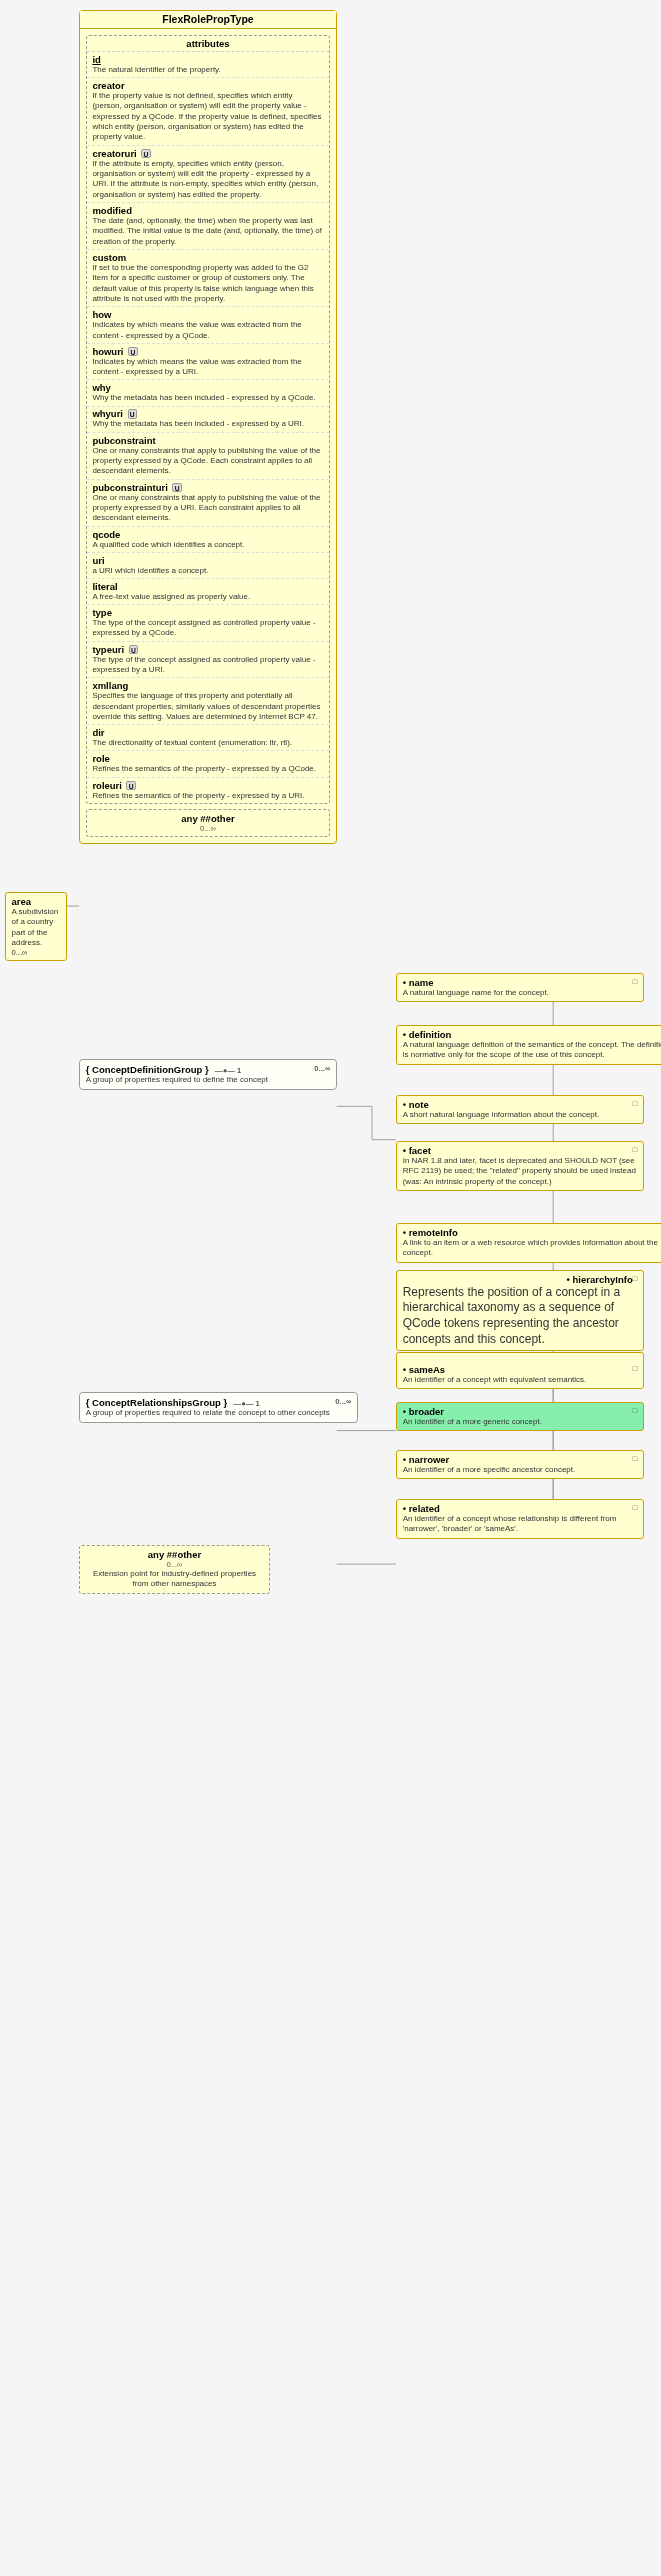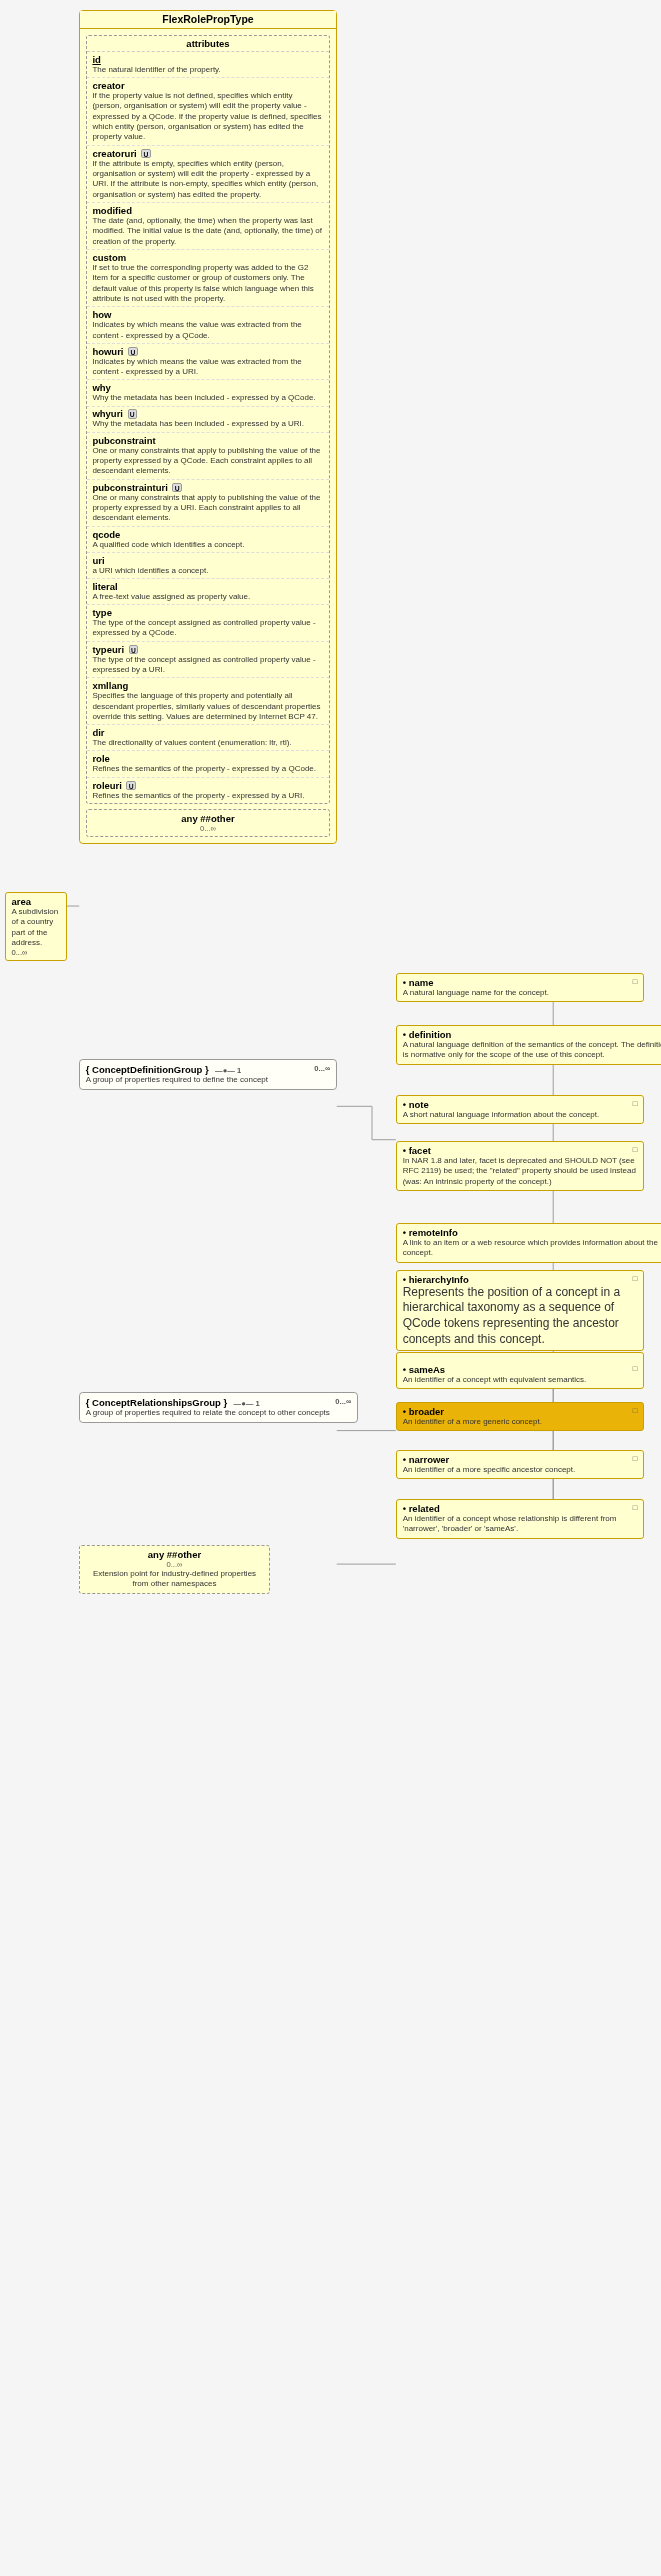--- a/index.html
+++ b/index.html
@@ -259,21 +259,21 @@
         <div class="attr-desc">The type of the concept assigned as controlled property value - expressed by a URI.</div>
       </div>
 
       <div class="attr-item">
         <div class="attr-name">xmllang</div>
         <div class="attr-desc">Specifies the language of this property and potentially all descendant properties, similarly values of descendant properties override this setting. Values are determined by Internet BCP 47.</div>
       </div>
 
       <div class="attr-item">
         <div class="attr-name">dir</div>
-        <div class="attr-desc">The directionality of values content (enumeration: ltr, rtl).</div>
+        <div class="attr-desc">The directionality of textual content (enumeration: ltr, rtl).</div>
       </div>
 
       <div class="attr-item">
         <div class="attr-name">role</div>
         <div class="attr-desc">Refines the semantics of the property - expressed by a QCode.</div>
       </div>
 
       <div class="attr-item">
         <div class="attr-name">roleuri <span class="uri-icon">U</span></div>
         <div class="attr-desc">Refines the semantics of the property - expressed by a URI.</div>
@@ -335,30 +335,30 @@
     <div style="font-weight: bold; font-size: 9.5px;">• facet <span style="font-size: 7.6px; color: #555; font-weight: normal; float:right;">□</span></div>
     <div style="font-size: 8px; color: #333; line-height: 1.3;">In NAR 1.8 and later, facet is deprecated and SHOULD NOT (see RFC 2119) be used; the "related" property should be used instead (was: An intrinsic property of the concept.)</div>
   </div>
 
   <div style="position: absolute; top: 1223px; left: 396px; width: 292px; border: 1px solid #c8a000; background: #ffffd0; border-radius: 2.9px; padding: 2.9px 5.7px;">
     <div style="font-weight: bold; font-size: 9.5px;">• remoteInfo <span style="font-size: 7.6px; color: #555; font-weight: normal; float:right;">□</span></div>
     <div style="font-size: 8px; color: #333; line-height: 1.3;">A link to an item or a web resource which provides information about the concept.</div>
   </div>
 
   <div style="position: absolute; top: 1270px; left: 396px; width: 248px; border: 1px solid #c8a000; background: #ffffd0; border-radius: 2.9px; padding: 2.9px 5.7px;">
-    <div style="font-weight: bold; font-size: 9.5px;">• hierarchyInfo <span style="font-size: 7.6px; color: #555; font-weight: normal; float:right;">□</span></div>
+    <div style="font-weight: bold; font-size: 9.5px; text-align: right;">• hierarchyInfo <span style="font-size: 7.6px; color: #555; font-weight: normal; float:right;">□</span></div>
     <div style="font-size: 12px; color: #333; line-height: 1.3;">Represents the position of a concept in a hierarchical taxonomy as a sequence of QCode tokens representing the ancestor concepts and this concept.</div>
   </div>
 
   <div style="position: absolute; top: 1352px; left: 396px; width: 248px; border: 1px solid #c8a000; background: #ffffd0; border-radius: 2.9px; padding: 2.9px 5.7px;">
     <div style="font-weight: bold; font-size: 9.5px; margin-top: 8px;">• sameAs <span style="font-size: 7.6px; color: #555; font-weight: normal; float:right;">□</span></div>
     <div style="font-size: 8px; color: #333; line-height: 1.3;">An identifier of a concept with equivalent semantics.</div>
   </div>
 
-  <div style="position: absolute; top: 1402px; left: 396px; width: 248px; border: 1px solid #c8a000; background: #eab308; border-radius: 2.9px; padding: 2.9px 5.7px;">
+  <div style="position: absolute; top: 1402px; left: 396px; width: 248px; border: 1px solid #c8a000; background: #86efac; border-radius: 2.9px; padding: 2.9px 5.7px;">
     <div style="font-weight: bold; font-size: 9.5px;">• broader <span style="font-size: 7.6px; color: #555; font-weight: normal; float:right;">□</span></div>
     <div style="font-size: 8px; color: #333; line-height: 1.3;">An identifier of a more generic concept.</div>
   </div>
 
   <div style="position: absolute; top: 1450px; left: 396px; width: 248px; border: 1px solid #c8a000; background: #ffffd0; border-radius: 2.9px; padding: 2.9px 5.7px;">
     <div style="font-weight: bold; font-size: 9.5px;">• narrower <span style="font-size: 7.6px; color: #555; font-weight: normal; float:right;">□</span></div>
     <div style="font-size: 8px; color: #333; line-height: 1.3;">An identifier of a more specific ancestor concept.</div>
   </div>
 
   <div style="position: absolute; top: 1499px; left: 396px; width: 248px; border: 1px solid #c8a000; background: #ffffd0; border-radius: 2.9px; padding: 2.9px 5.7px;">

